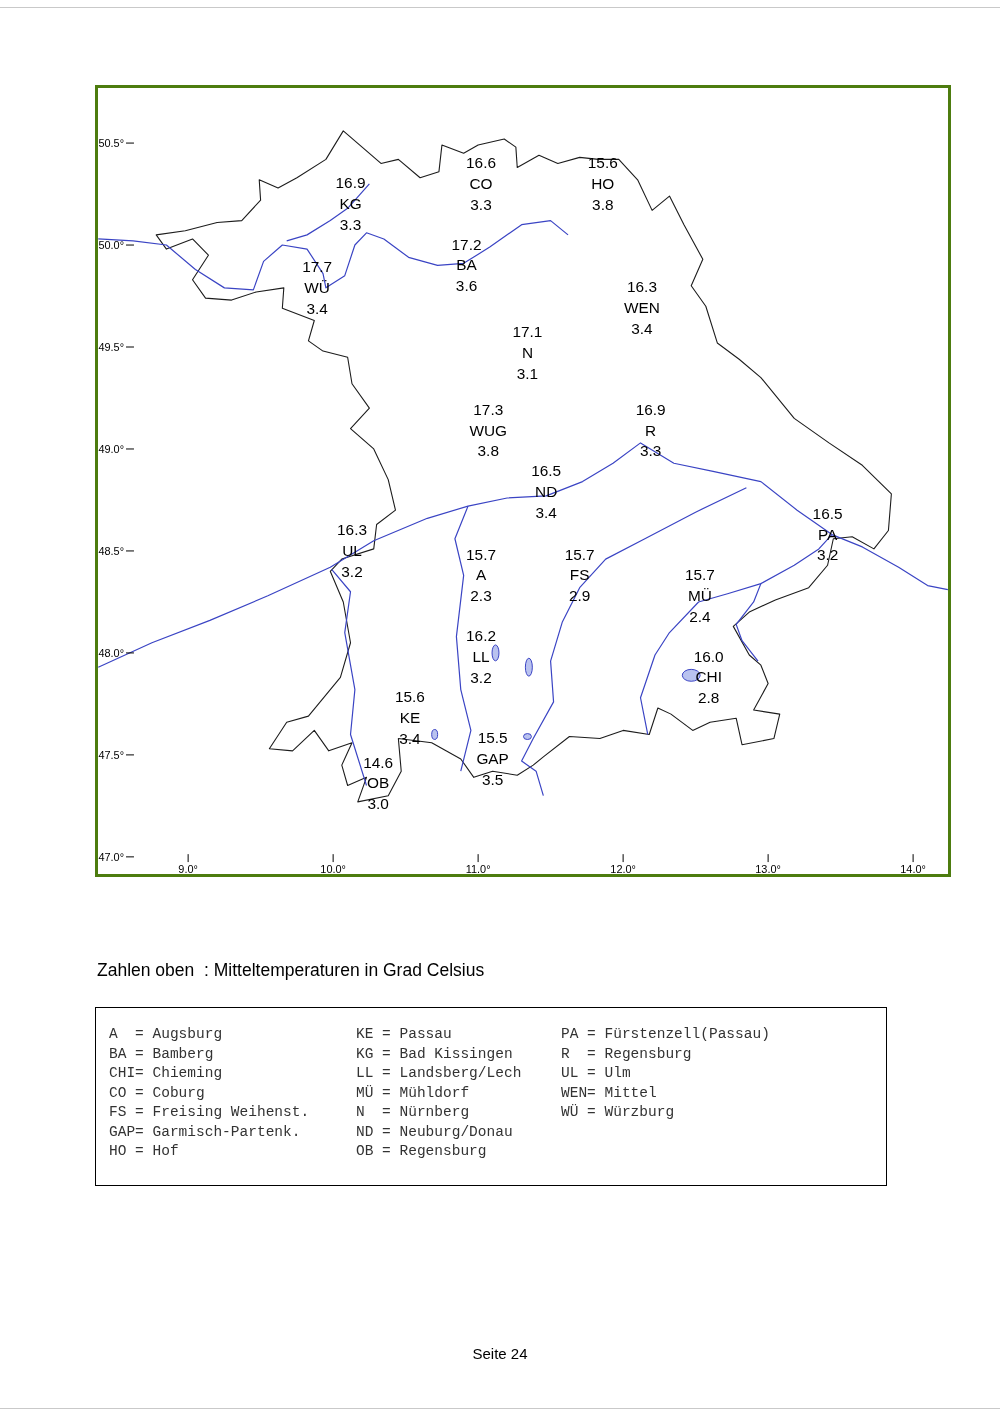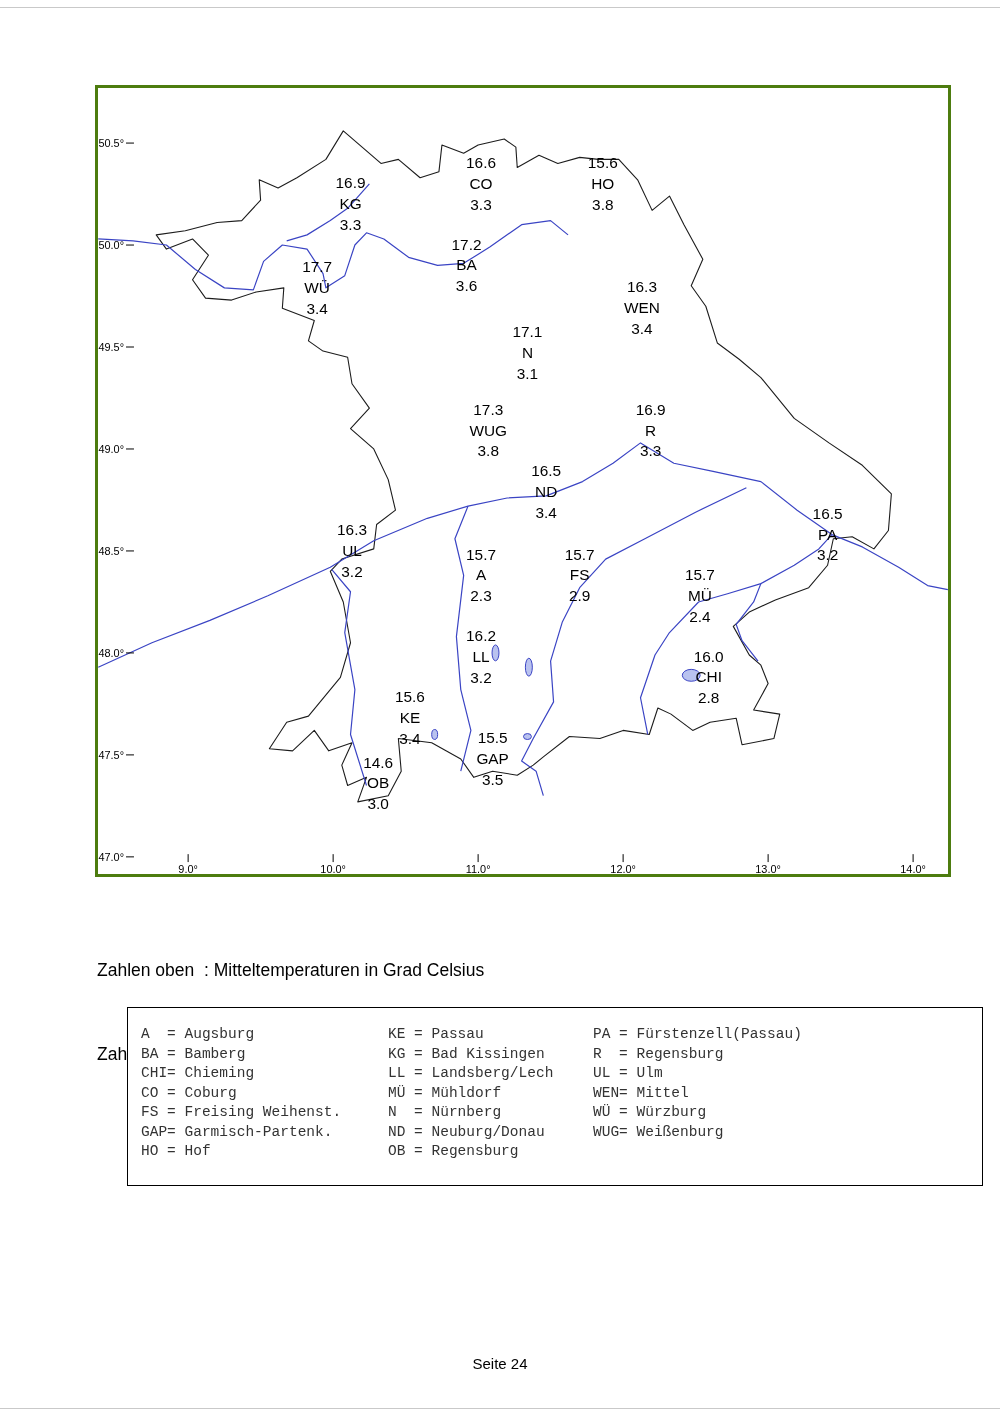--- a/index.html
+++ b/index.html
@@ -24,36 +24,36 @@
   .tick    { stroke:#000; stroke-width:1; }
   .ticklabel { font-size:11px; fill:#000; font-family:"Liberation Sans",sans-serif; }
   .stxt    { font-size:15.5px; fill:#000; font-family:"Liberation Sans",sans-serif; }
 
   .caption {
     position:absolute; left:97px; top:900px;
     font-size:17.5px; line-height:28px; white-space:pre; color:#000;
   }
 
   .legend-box {
-    position:absolute; left:95px; top:1007px; width:856px; height:179px;
+    position:absolute; left:95px; top:1007px; width:792px; height:179px;
     border:1px solid #000; background:#fff;
-    padding:17px 0 0 13px; display:flex; align-items:flex-start;margin-left:32px;
+    padding:17px 0 0 13px; display:flex; align-items:flex-start;
   }
   .legend-col { flex:0 0 auto; }
   .legend-col.c0 { width:247px; }
   .legend-col.c1 { width:205px; }
   .legend-col.c2 { width:300px; }
   .legend-line {
     font-family:"Liberation Mono", monospace;
     font-size:14.5px; line-height:19.5px; white-space:pre; color:#333;
   }
 
   .footer {
     position:absolute; left:0; width:1000px; top:1345px;
-    text-align:center; font-size:15px; color:#000;margin-top:10px;
+    text-align:center; font-size:15px; color:#000;
   }
 </style>
 </head>
 <body>
 
 <div class="page">
   <div class="page-edge top"></div>
 
   <div class="map-panel">
     <svg id="map-svg" viewBox="0 0 856 792">
@@ -225,20 +225,19 @@
         <div class="legend-line">N  = Nürnberg</div>
         <div class="legend-line">ND = Neuburg/Donau</div>
         <div class="legend-line">OB = Regensburg</div>
       </div>
     <div class="legend-col c2">
         <div class="legend-line">PA = Fürstenzell(Passau)</div>
         <div class="legend-line">R  = Regensburg</div>
         <div class="legend-line">UL = Ulm</div>
         <div class="legend-line">WEN= Mittel</div>
         <div class="legend-line">WÜ = Würzburg</div>
-        <div class="legend-line">WUG= Weißenburg</div>
       </div>
   </div>
 
   <div class="footer">Seite 24</div>
 
   <div class="page-edge bottom"></div>
 </div>
 
 </body></html>

